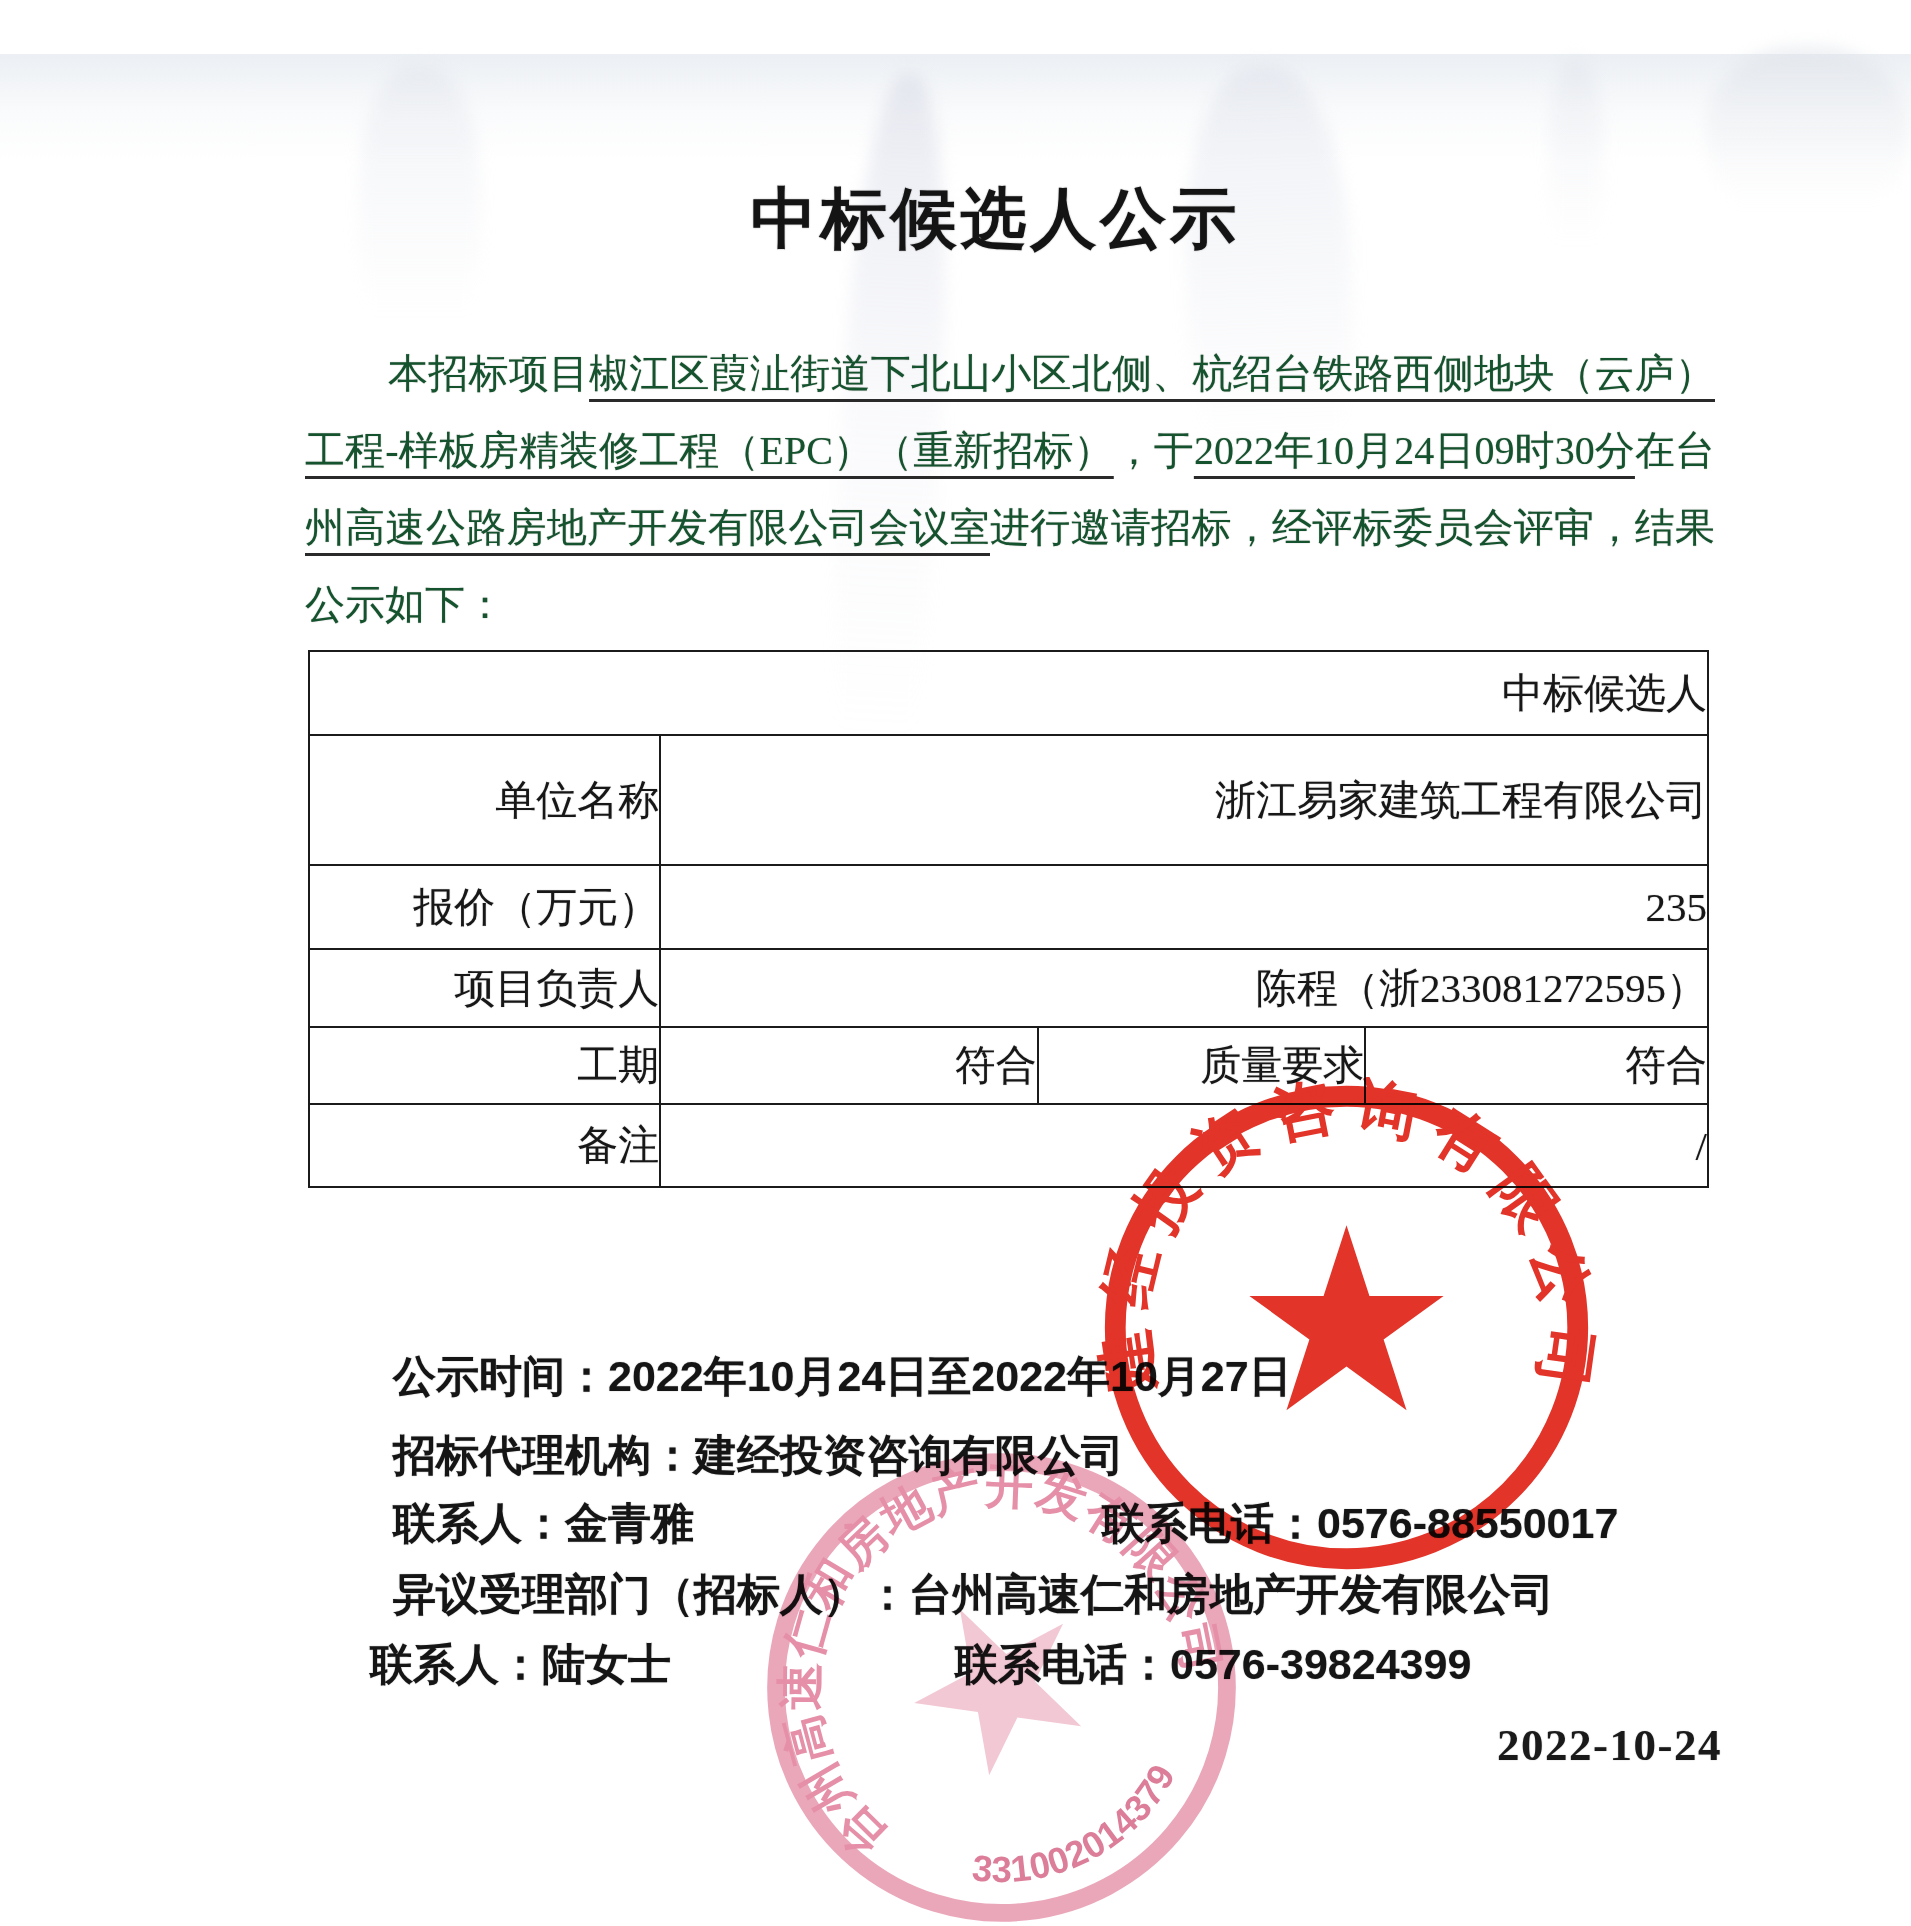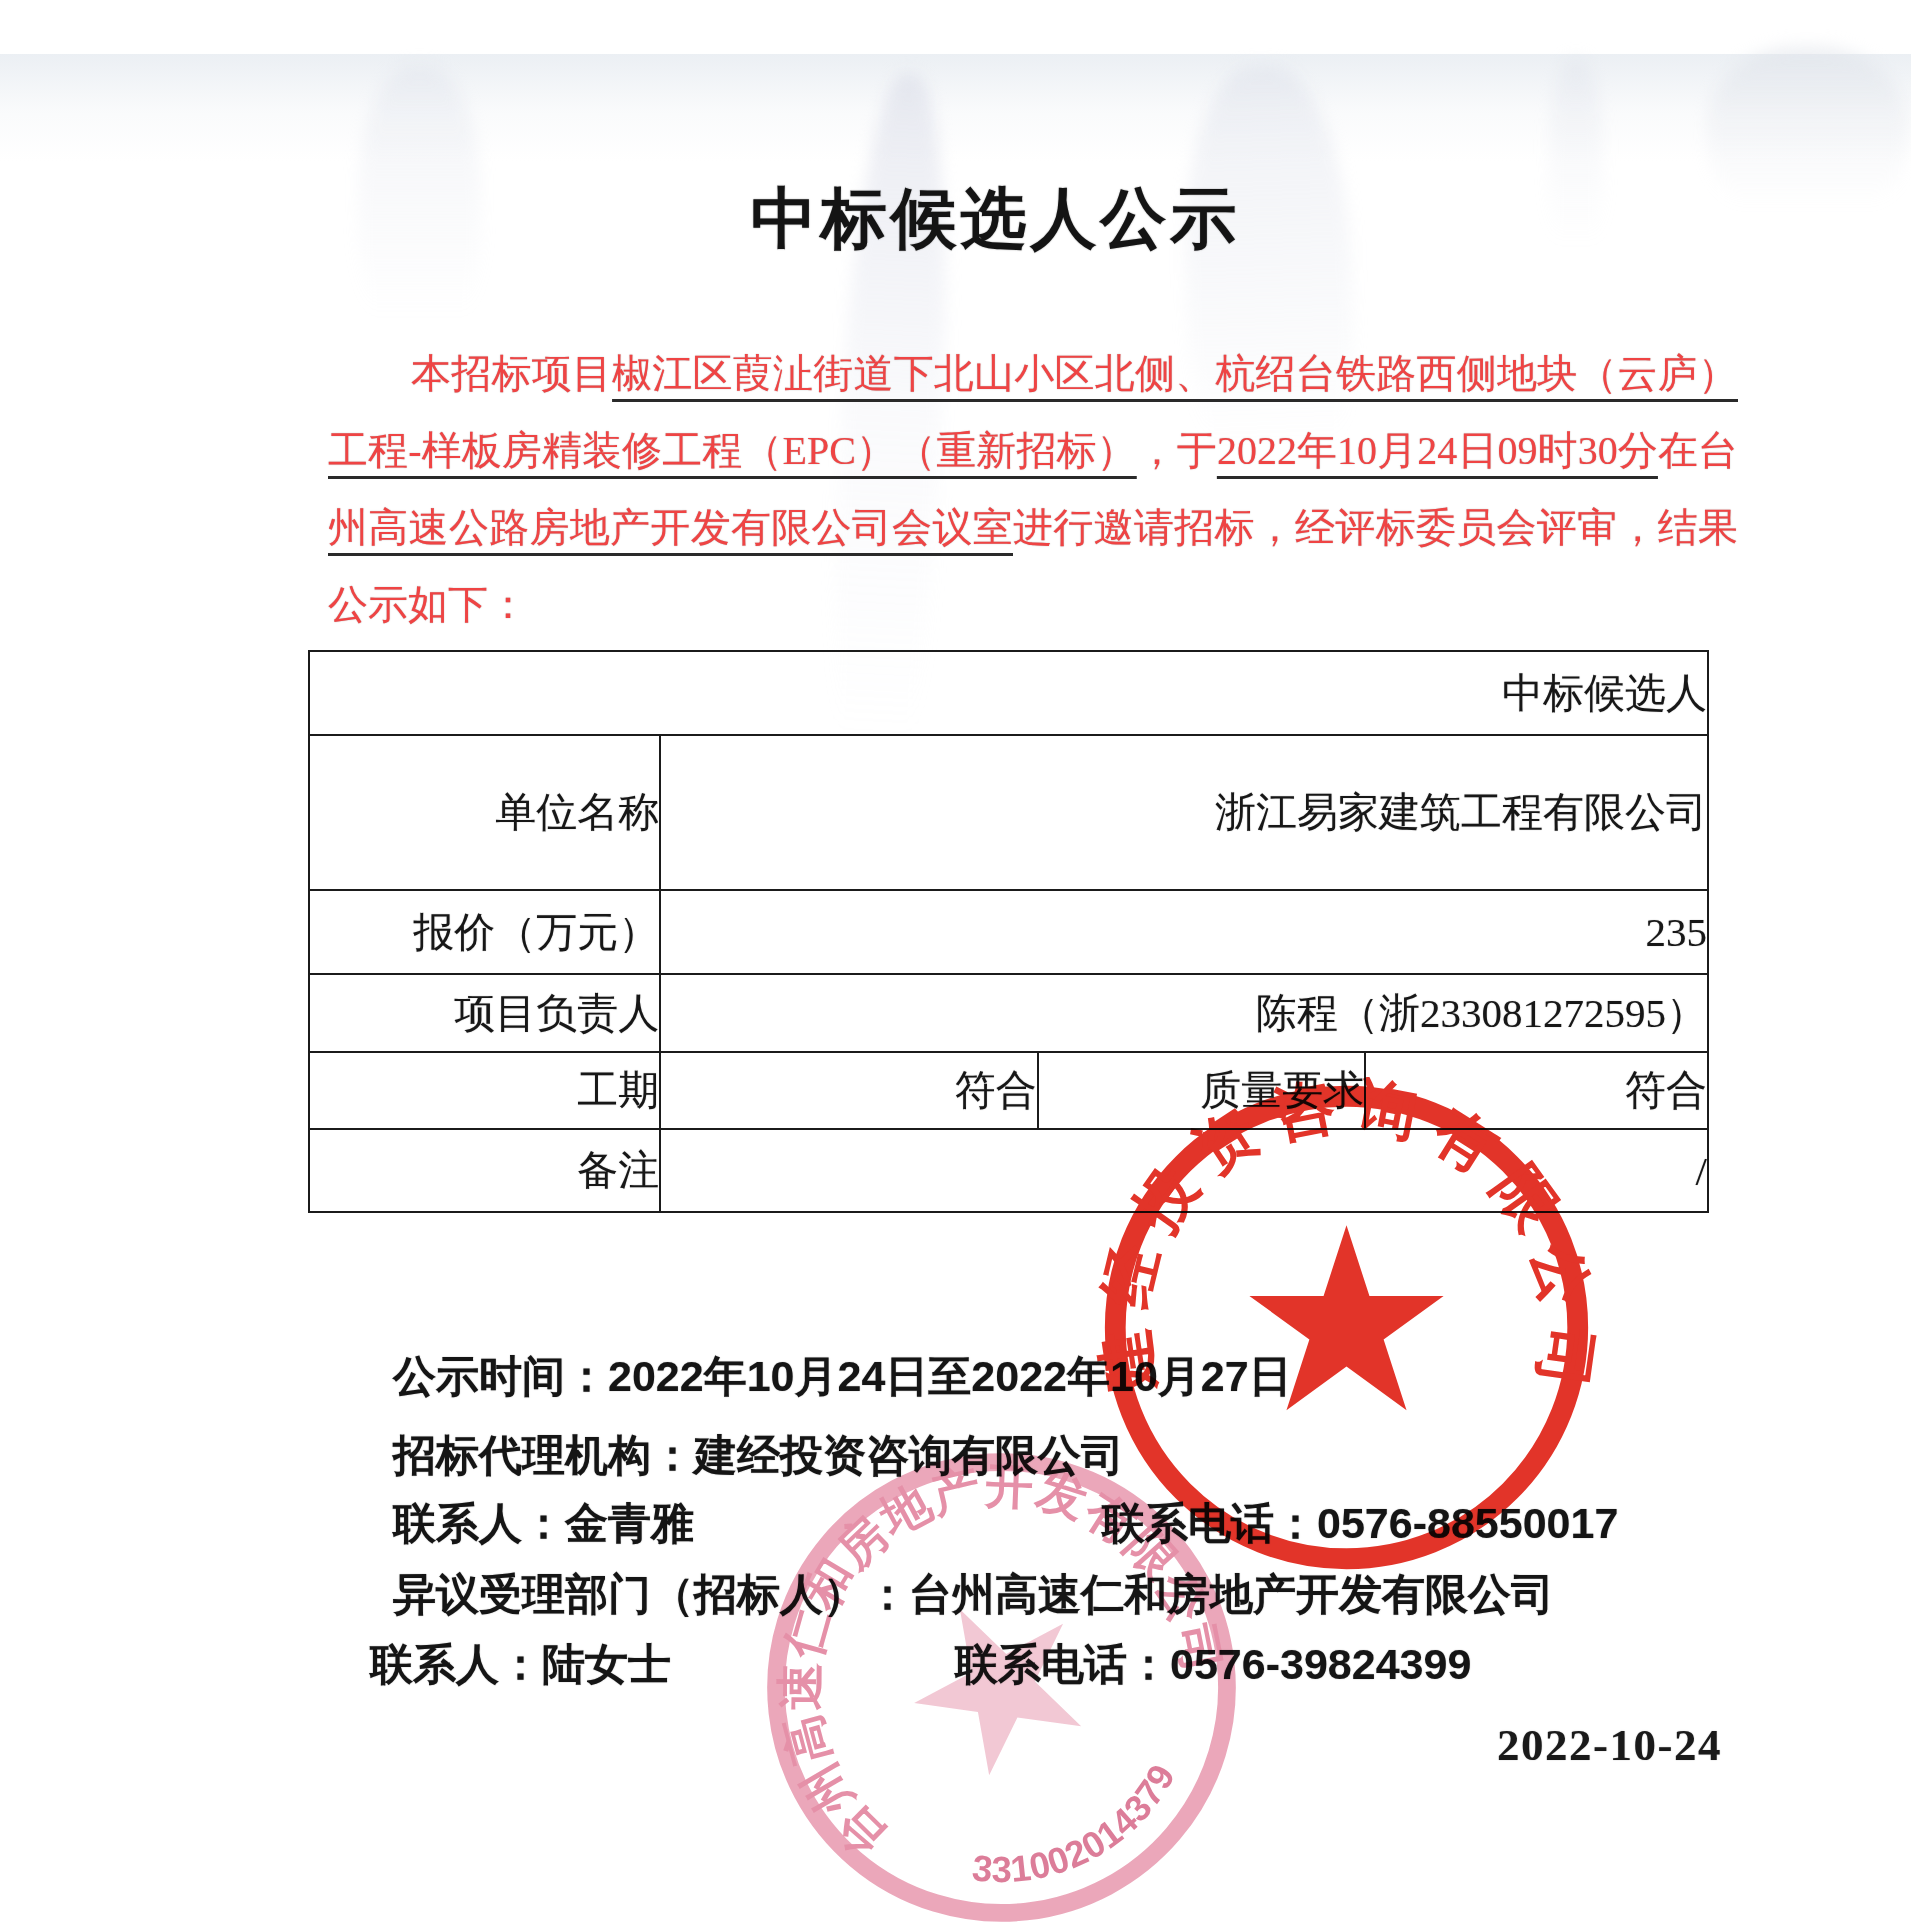--- a/index.html
+++ b/index.html
@@ -30,23 +30,23 @@
 
   
   .title{
     position:absolute;left:0;top:174px;width:1911px;margin:0;
     text-align:center;font-size:66px;font-weight:bold;letter-spacing:3.9px;
     color:#141414;text-shadow:0 0 1.5px rgba(10,10,10,0.45);padding-left:40px;
   }
 
   
   .para{
-    position:absolute;left:328px;top:335px;width:1410px;margin:0;
+    position:absolute;left:305px;top:335px;width:1410px;margin:0;
     font-size:40px;line-height:77px;text-align:justify;text-justify:inter-character;
-    word-break:break-all;text-indent:83px;color:#ef4444;
+    word-break:break-all;text-indent:83px;color:#14532d;
     text-shadow:0 0 1.2px rgba(15,15,15,0.35);
   }
   .para .u{
     text-decoration:underline;
     text-decoration-thickness:3.1px;
     text-underline-offset:11.6px;
     text-decoration-color:#2a2a2a;
   }
 
   
@@ -55,21 +55,21 @@
     border-collapse:collapse;table-layout:fixed;
     font-size:41px;color:#171717;
     text-shadow:0 0 1.2px rgba(15,15,15,0.33);
   }
   .bid-table td{
     border:2.7px solid #1b1b1b;
     text-align:right;vertical-align:middle;
     padding:0;
   }
   .r-head{height:84px;}
-  .r-0{height:155px;}
+  .r-0{height:130px;}
   .r-1{height:84px;}
   .r-2{height:78px;}
   .r-3{height:77px;}
   .r-4{height:83px;}
 
   
   .fline{
     position:absolute;margin:0;white-space:nowrap;
     font-family:"Liberation Sans","DejaVu Sans",sans-serif;
     font-weight:700;font-size:43px;color:#151515;

